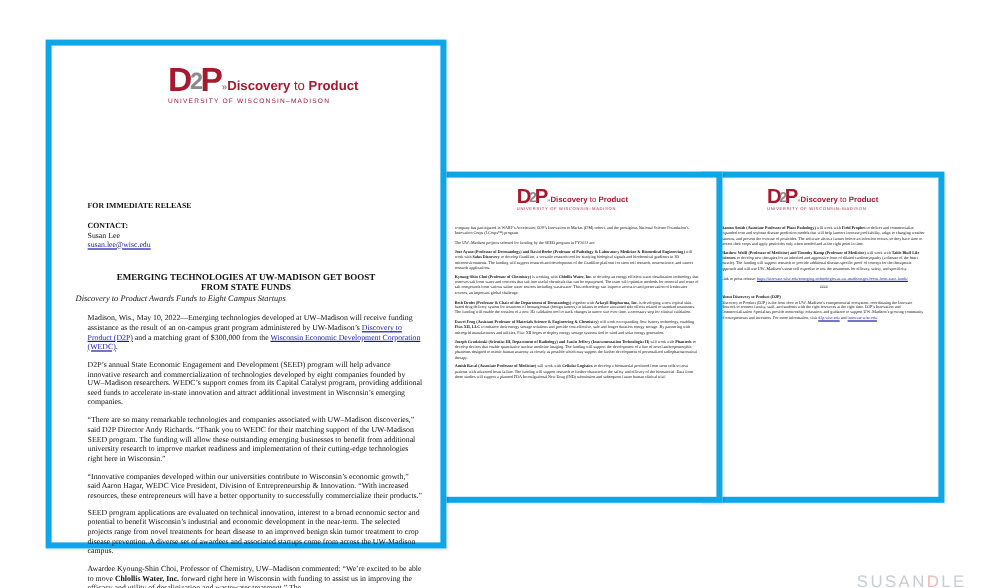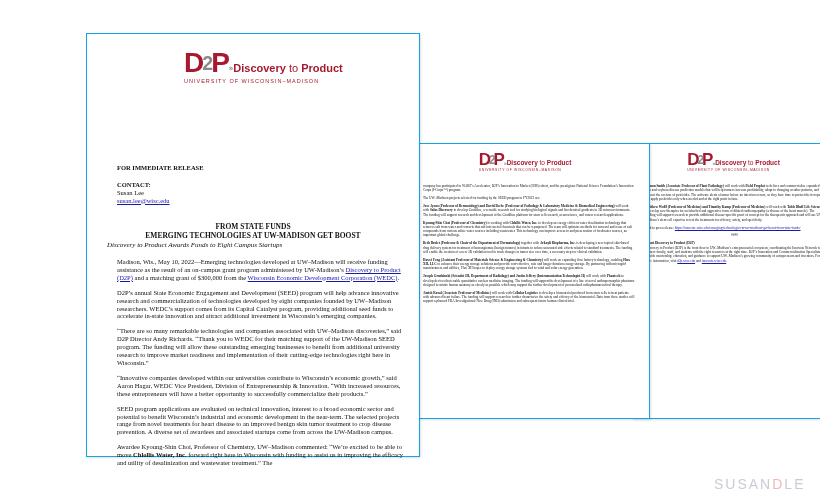--- a/index.html
+++ b/index.html
@@ -1,18 +1,18 @@
 <!DOCTYPE html>
 <html><head>
 <meta charset="utf-8">
 <style>
   html, body { margin:0; padding:0; }
   body { width:820px; height:490px; background:#ffffff; position:relative; overflow:hidden;
          font-family:"Liberation Serif", serif; color:#111; }
-  .page { position:absolute; background:#fff; border:1px solid #0ea5e9; box-shadow:1px 1px 2px rgba(0,0,0,0.12); box-sizing:border-box;margin-left:48px; }
+  .page { position:absolute; background:#fff; border:5px solid #0ea5e9; box-shadow:1px 1px 2px rgba(0,0,0,0.12); box-sizing:border-box; }
   #p1 { left:38px; top:33px; width:334px; height:424px; z-index:3; }
   #p2 { left:352px; top:143px; width:250px; height:276px; z-index:2; }
   #p3 { left:584px; top:143px; width:203px; height:276px; z-index:1; }
   .logo { position:absolute; display:flex; flex-direction:column; align-items:flex-start; }
   .logo-row { display:flex; align-items:flex-end; }
   .logo-d2p { font-family:"Liberation Sans", sans-serif; font-weight:bold; color:#a6192e; letter-spacing:-1px; line-height:1; }
   .logo-d2p .two { color:#8a8a8a; font-size:0.7em; position:relative; top:-0.1em; margin:0 -1px; }
   .logo-arrow { color:#8a8a8a; font-family:"Liberation Sans", sans-serif; font-weight:bold; line-height:1; }
   .logo-title { font-family:"Liberation Sans", sans-serif; font-weight:bold; color:#a6192e; line-height:1; }
   .logo-title .to { font-weight:normal; color:#a6192e; }
@@ -97,22 +97,22 @@
 
   <div class="release">FOR IMMEDIATE RELEASE</div>
 
   <div class="contact">
     <div class="lbl">CONTACT:</div>
     <div>Susan Lee</div>
     <div class="link">susan.lee@wisc.edu</div>
   </div>
 
   <div class="headline">
+    <div>EMERGING TECHNOLOGIES AT UW-MADISON GET BOOST</div>
     <div>FROM STATE FUNDS</div>
-    <div>EMERGING TECHNOLOGIES AT UW-MADISON GET BOOST</div>
   </div>
   <div class="subhead">Discovery to Product Awards Funds to Eight Campus Startups</div>
 
   <div class="paras">
     <p><span>Madison, Wis., May 10, 2022—Emerging technologies developed at UW–Madison will receive funding assistance as the result of an on-campus grant program administered by UW-Madison’s </span><span class="link">Discovery to Product (D2P)</span><span> and a matching grant of $300,000 from the </span><span class="link">Wisconsin Economic Development Corporation (WEDC)</span><span>.</span></p>
     <p>D2P’s annual State Economic Engagement and Development (SEED) program will help advance innovative research and commercialization of technologies developed by eight companies founded by UW–Madison researchers. WEDC’s support comes from its Capital Catalyst program, providing additional seed funds to accelerate in-state innovation and attract additional investment in Wisconsin’s emerging companies.</p>
     <p>“There are so many remarkable technologies and companies associated with UW–Madison discoveries,” said D2P Director Andy Richards. “Thank you to WEDC for their matching support of the UW-Madison SEED program. The funding will allow these outstanding emerging businesses to benefit from additional university research to improve market readiness and implementation of their cutting-edge technologies right here in Wisconsin.”</p>
     <p>“Innovative companies developed within our universities contribute to Wisconsin’s economic growth,” said Aaron Hagar, WEDC Vice President, Division of Entrepreneurship &amp; Innovation. “With increased resources, these entrepreneurs will have a better opportunity to successfully commercialize their products.”</p>
     <p>SEED program applications are evaluated on technical innovation, interest to a broad economic sector and potential to benefit Wisconsin’s industrial and economic development in the near-term. The selected projects range from novel treatments for heart disease to an improved benign skin tumor treatment to crop disease prevention. A diverse set of awardees and associated startups come from across the UW-Madison campus.</p>
     <p><span>Awardee Kyoung-Shin Choi, Professor of Chemistry, UW–Madison commented: “We’re excited to be able to move </span><b>Chlollis Water, Inc.</b><span> forward right here in Wisconsin with funding to assist us in improving the efficacy and utility of desalinization and wastewater treatment.” The</span></p>

